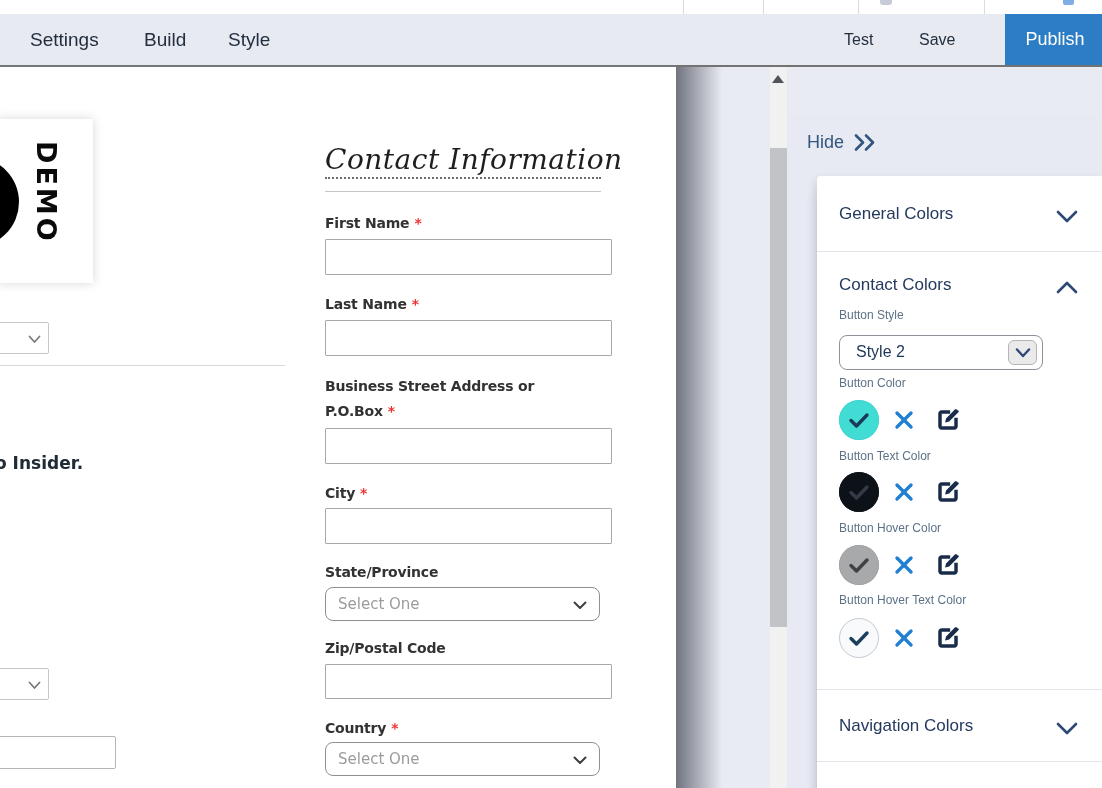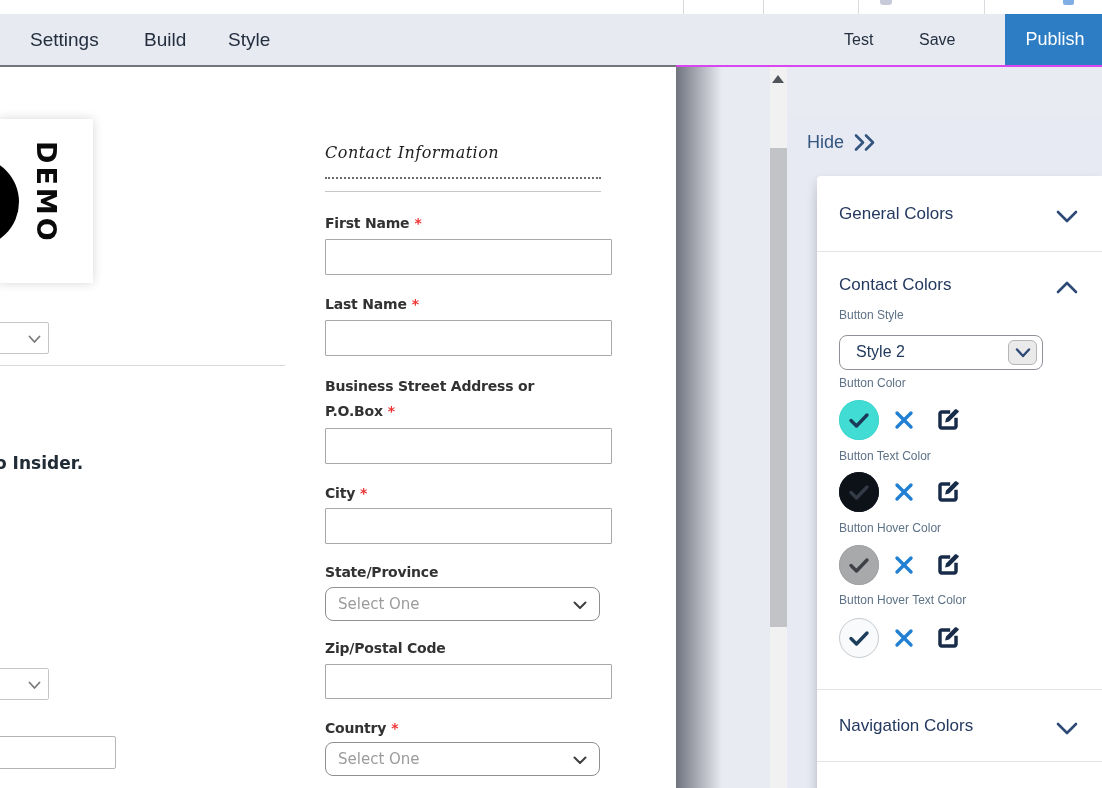--- a/index.html
+++ b/index.html
@@ -1,18 +1,18 @@
 <!DOCTYPE html>
 <html><head>
 <meta charset="utf-8">
 <style>
   * { margin:0; padding:0; box-sizing:border-box; }
   html,body { background:#fff; }
   body { font-family:"Liberation Sans", sans-serif; }
-  .stage { position:relative; width:1102px; height:788px; overflow:hidden; background:#d946ef; }
+  .stage { position:relative; width:1102px; height:788px; overflow:hidden; background:#737373; }
 
   
   .topstrip { position:absolute; left:0; top:0; width:1102px; height:14px; background:#fff; }
   .topstrip .vline { position:absolute; top:0; width:1px; height:14px; background:#d9dbe1; }
   .frag-gray { position:absolute; left:880px; top:0; width:12px; height:5px; background:#b9bdd0; border-radius:0 0 3px 3px; opacity:.8; }
   .frag-blue { position:absolute; left:1063px; top:0; width:11px; height:5px; background:#6b9fe0; border-radius:0 0 2px 2px; opacity:.85; }
 
   
   .navbar { position:absolute; left:0; top:14px; width:1102px; height:51px; background:#e8eaf1; }
   .nav-underline-dark { position:absolute; left:0; top:65px; width:676px; height:3px; background:#71757c; }
@@ -51,21 +51,21 @@
   .mini-select-1 { top:255px; }
   .mini-select-2 { top:601px; }
   .mini-select .chev { position:absolute; right:7px; top:12px; }
   .left-hline { position:absolute; left:0; top:298px; width:285px; height:1px; background:#d9d9d9; }
   .clipped-text { position:absolute; left:-5px; top:386px; font-family:"DejaVu Sans",sans-serif; font-weight:700;
                   font-size:17px; color:#202b36; white-space:nowrap; }
   .left-input { position:absolute; left:-60px; top:669px; width:176px; height:33px; background:#fff; border:1px solid #b5b5b5; border-radius:2px; }
 
   
   .c-title { position:absolute; left:325px; top:76px; font-family:"DejaVu Serif",serif; font-style:italic;
-             font-size:16px; color:#1e1e1e; letter-spacing:.5px; white-space:nowrap; }
+             font-size:28px; color:#1e1e1e; letter-spacing:.5px; white-space:nowrap; }
   .c-dotted { position:absolute; left:325px; top:110px; width:276px; height:0; border-top:2px dotted #6b6b6b; }
   .c-solid { position:absolute; left:325px; top:124px; width:276px; height:1px; background:#c6c6c6; }
 
   .f-label { position:absolute; left:325px; font-family:"DejaVu Sans",sans-serif; font-weight:700; font-size:14px;
              color:#323232; white-space:nowrap; letter-spacing:-.2px; }
   .req { color:#ee3333; margin-left:5px; font-weight:700; }
   .f-input { position:absolute; left:325px; width:287px; height:36px; background:#fff; border:1px solid #a8a8a8; border-radius:1px; }
   .f-select { position:absolute; left:325px; width:275px; height:34px; background:#fff; border:1px solid #8f8f8f; border-radius:8px; }
   .f-select .ph { position:absolute; left:12px; top:7px; font-family:"DejaVu Sans",sans-serif; font-size:15px; color:#9b9b9b; }
   .f-select .chev { position:absolute; right:12px; top:13px; }

